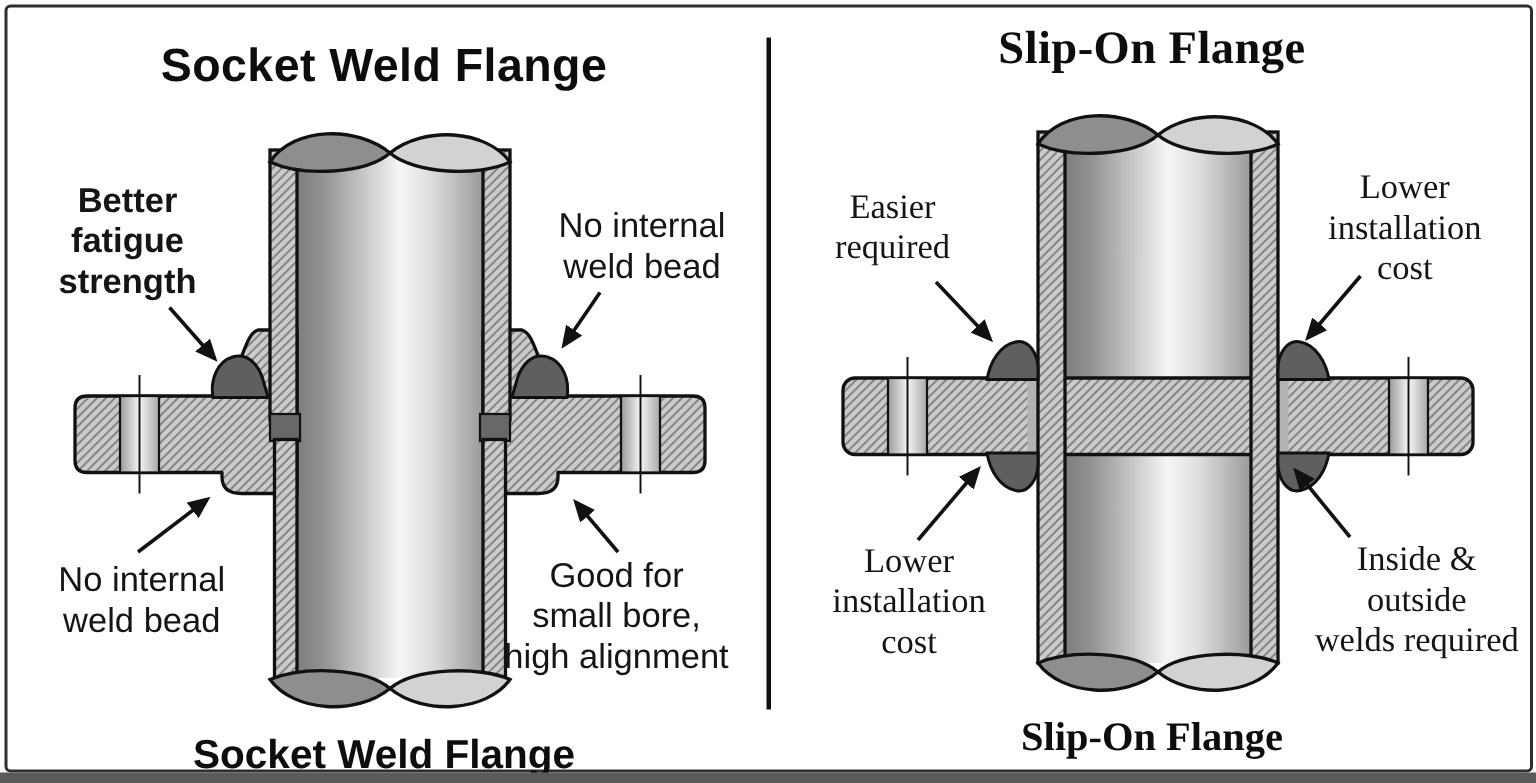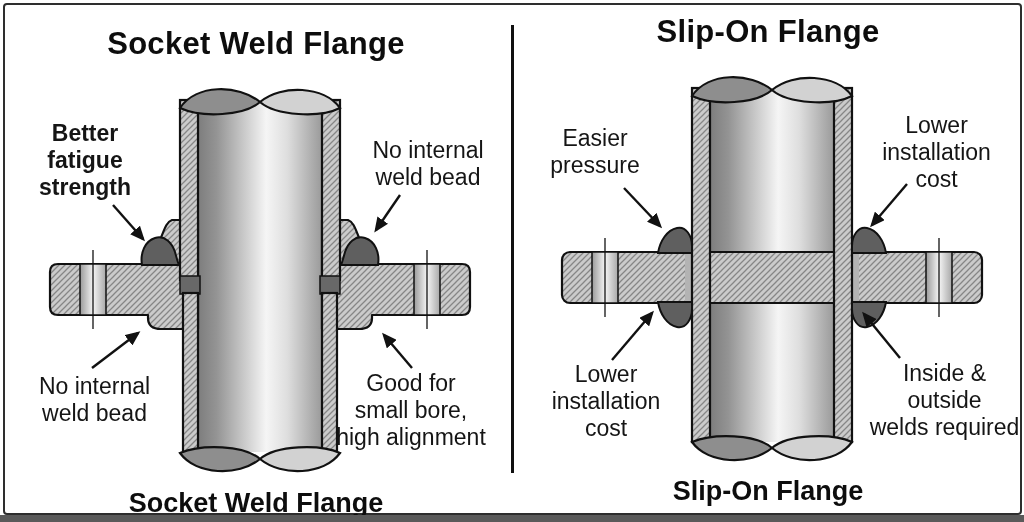--- a/index.html
+++ b/index.html
@@ -12,21 +12,21 @@
     border:2.5px solid #2e2e2e;border-radius:4px;pointer-events:none;
   }
   .bottom-edge{
     position:absolute;left:0;bottom:0;width:1024px;height:7px;background:#5a5a5a;
   }
   .divider{
     position:absolute;left:511px;top:25px;width:3px;height:448px;background:#101010;
   }
   .panel{position:absolute;top:0;width:512px;height:522px;}
   .panel.left{left:0;margin-top:12px;}
-  .panel.right{left:512px;}
+  .panel.right{left:512px;font-family:Liberation Serif, serif;}
   .panel svg{position:absolute;left:0;top:0;}
   .title{
     position:absolute;top:14px;left:0;width:100%;margin:0;text-align:center;
     font-size:31px;font-weight:bold;letter-spacing:.3px;color:#0d0d0d;
   }
   .caption{
     position:absolute;top:476px;left:0;width:100%;margin:0;text-align:center;
     font-size:27px;font-weight:bold;color:#0d0d0d;
   }
   .ann{
@@ -174,21 +174,21 @@
       <path d="M 260,448 C 282,466 324,464 340,442 C 320,433 276,434 260,448 Z" fill="#d2d2d2" stroke="#111" stroke-width="2.2"></path>
 
       <line x1="112" y1="188" x2="148" y2="226" stroke="#111" stroke-width="2.4" marker-end="url(#arr-b)"></line>
       <line x1="395" y1="184" x2="360" y2="225" stroke="#111" stroke-width="2.4" marker-end="url(#arr-b)"></line>
       <line x1="100" y1="360" x2="140" y2="313" stroke="#111" stroke-width="2.4" marker-end="url(#arr-b)"></line>
       <line x1="388" y1="358" x2="352" y2="314" stroke="#111" stroke-width="2.4" marker-end="url(#arr-b)"></line>
     </svg>
 
     <h2 class="title">Slip-On Flange</h2>
     <div class="ann p1-tl">Easier
-pressure</div>
+required</div>
     <div class="ann p1-tr">Lower
 installation
 cost</div>
     <div class="ann p1-bl">Lower
 installation
 cost</div>
     <div class="ann p1-br">Inside &amp;
 outside
 welds required</div>
     <h3 class="caption">Slip-On Flange</h3>

